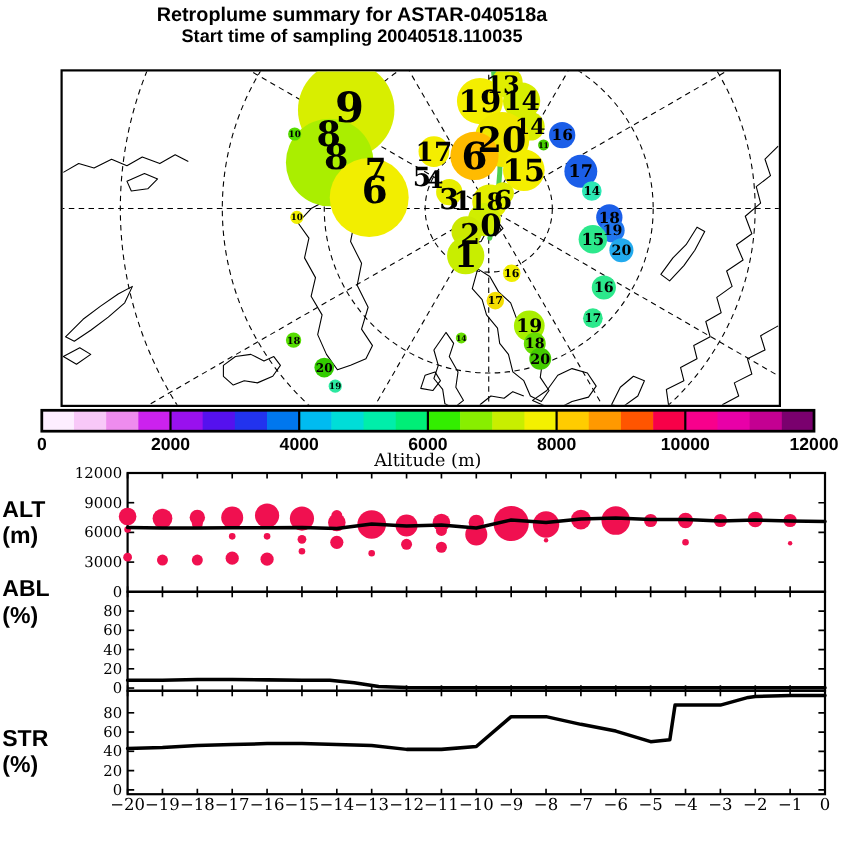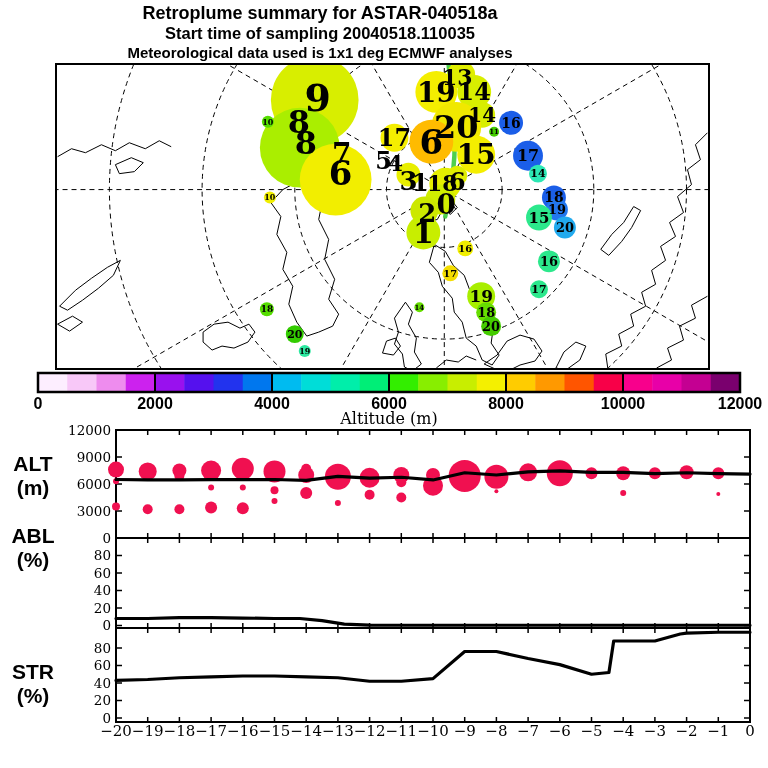--- a/index.html
+++ b/index.html
@@ -6,35 +6,34 @@
     font-family:"Liberation Sans",sans-serif;color:#000;position:relative;overflow:hidden}
   .titles{position:absolute;top:3px;left:0;width:640px;text-align:center;font-weight:bold;line-height:1.18}
   .t1{font-size:18px}
   .t2{font-size:16.5px;display:flex;justify-content:center;gap:44px;white-space:nowrap}
   .t3{font-size:15px}
   #map-wrap{position:absolute;left:55px;top:63px;width:651px;height:303px;border:2px solid #000;background:#fff}
   #map-svg{display:block}
   #chart-svg{position:absolute;left:0;top:0;width:768px;height:768px;pointer-events:none}
   .cb-title{position:absolute;top:409px;left:0;width:778px;text-align:center;
     font-family:"DejaVu Serif",serif;font-size:16px}
-  .pl{position:absolute;left:2px;width:62px;text-align:center;font-weight:bold;font-size:21px;line-height:24px}
+  .pl{position:absolute;left:2px;width:62px;text-align:left;font-weight:bold;font-size:21px;line-height:24px}
   #pl-alt{top:452px}
   #pl-abl{top:524px}
   #pl-str{top:660px}
   .x-title{position:absolute;top:737px;left:116px;width:634px;text-align:center;font-weight:bold;font-size:17px}
 </style>
 </head>
 <body>
 
 <div class="titles">
   <div class="t1">Retroplume summary for ASTAR-040518a</div>
   <div class="t2">
     <span>Start time of sampling 20040518.110035</span>
   </div>
-  <div class="t3">Meteorological data used is 1x1 deg ECMWF analyses</div>
 </div>
 
 <div id="map-wrap">
   <svg id="map-svg" width="651" height="303" viewBox="0 0 652 304">
       <circle cx="388" cy="125" r="58" fill="none" stroke="#000000" stroke-width="1" stroke-dasharray="5,4"></circle>
       <circle cx="388" cy="125" r="150" fill="none" stroke="#000000" stroke-width="1" stroke-dasharray="5,4"></circle>
       <circle cx="388" cy="125" r="243" fill="none" stroke="#000000" stroke-width="1" stroke-dasharray="5,4"></circle>
       <circle cx="388" cy="125" r="336" fill="none" stroke="#000000" stroke-width="1" stroke-dasharray="5,4"></circle>
       <line x1="388" y1="125" x2="1088" y2="125" stroke="#000000" stroke-width="1" stroke-dasharray="5,4"></line>
       <line x1="388" y1="125" x2="994.2177826491071" y2="474.99999999999994" stroke="#000000" stroke-width="1" stroke-dasharray="5,4"></line>

